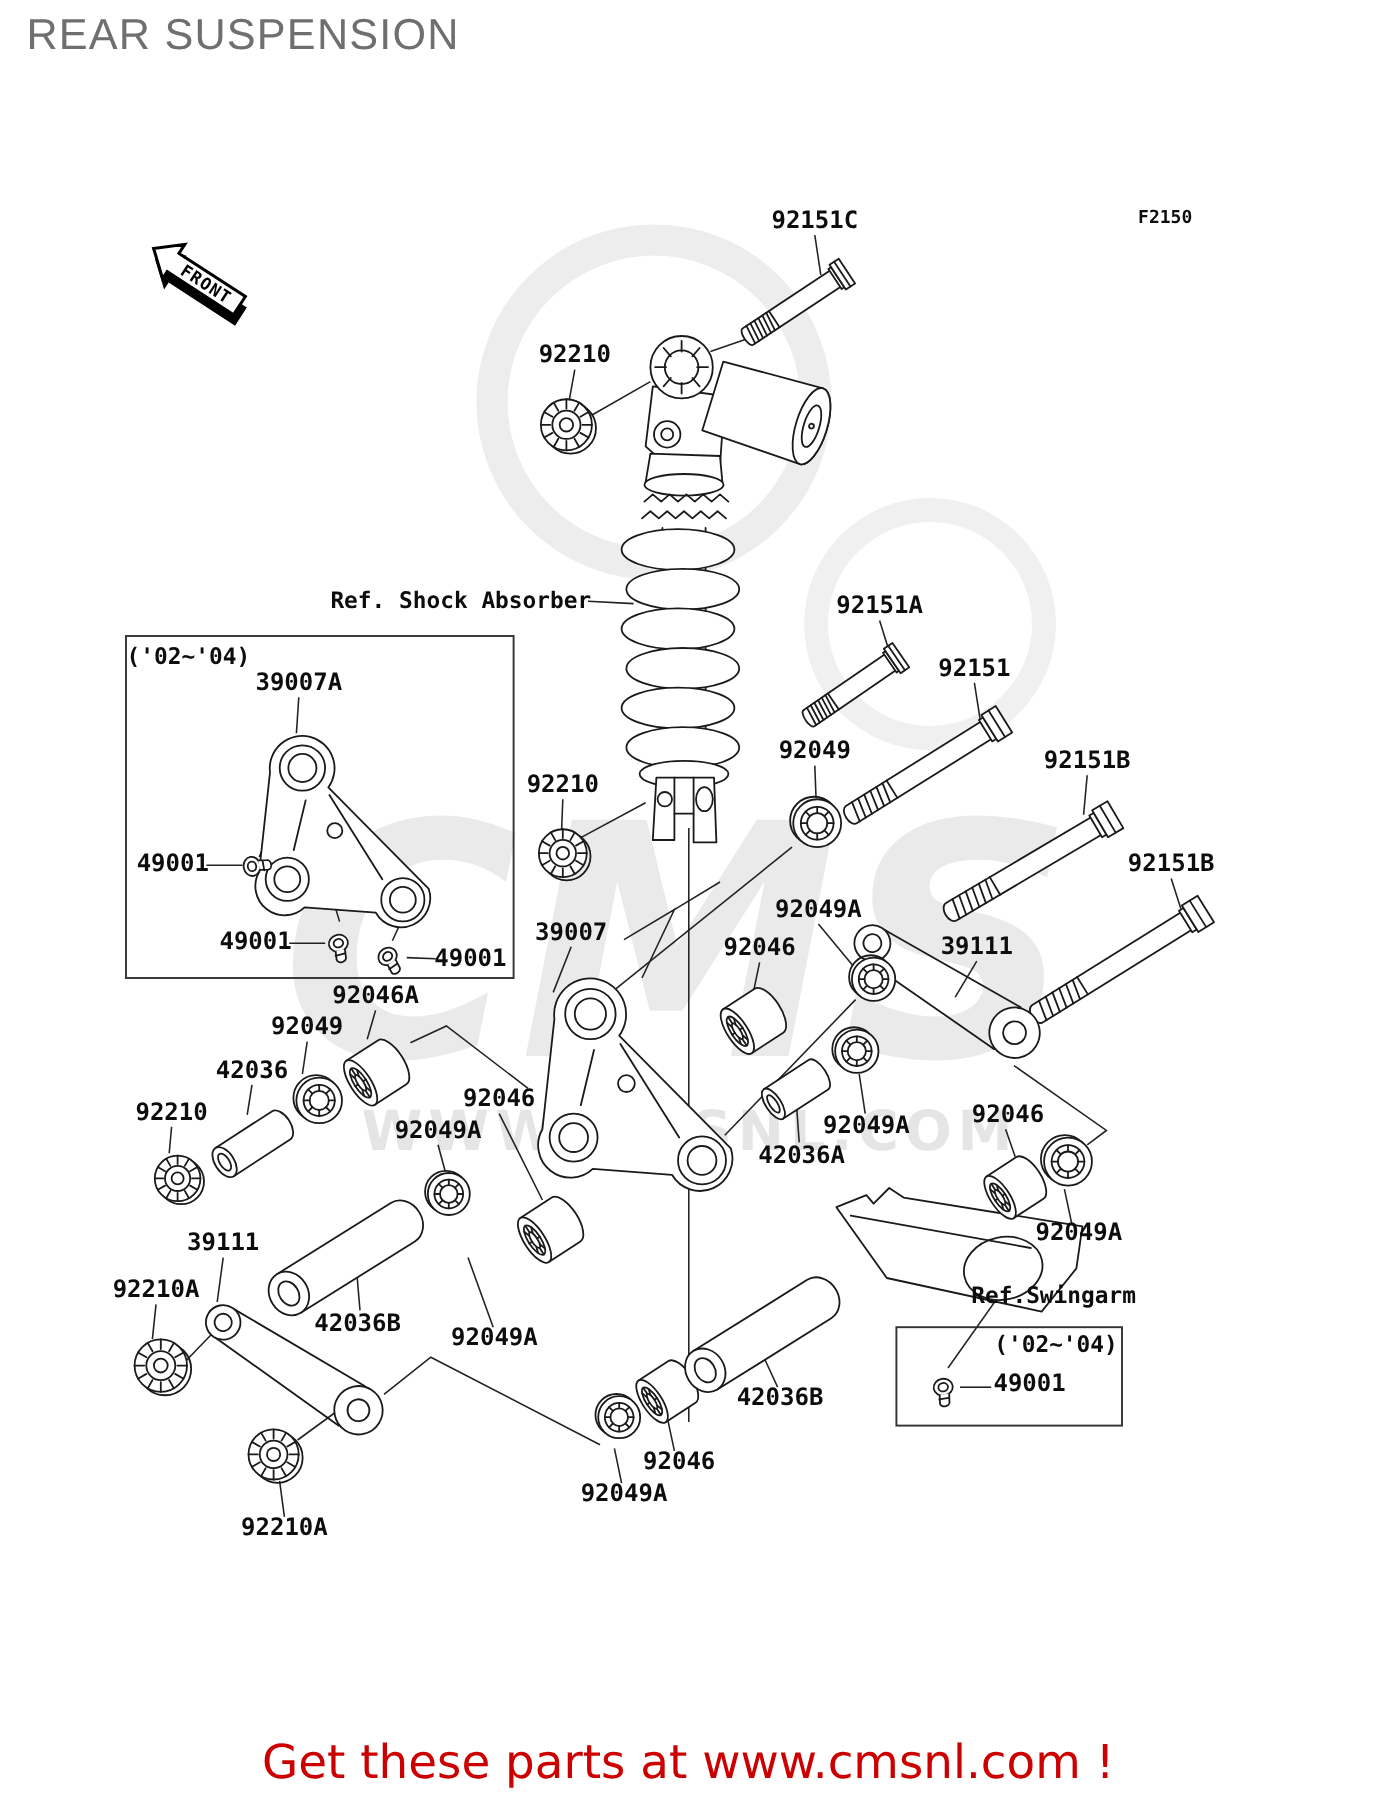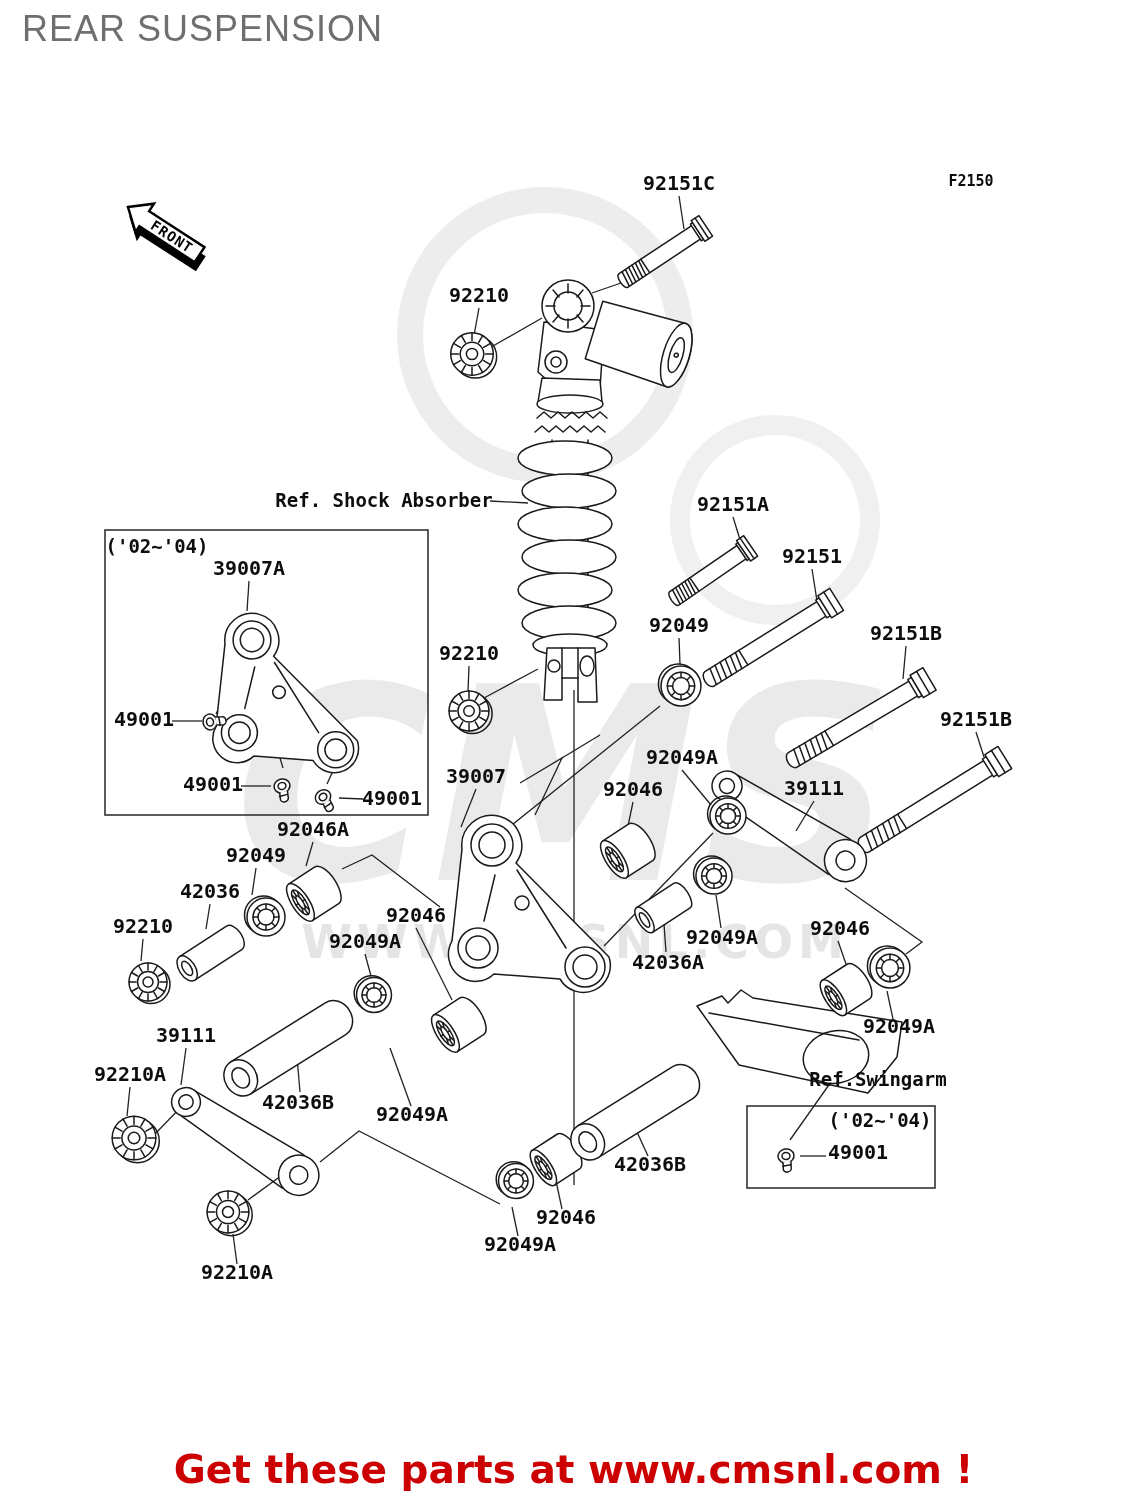--- a/index.html
+++ b/index.html
@@ -2,21 +2,21 @@
 <html><head>
 <meta charset="utf-8">
 <style>
   html,body{margin:0;padding:0;background:#fff;}
   .page{position:relative;width:1147px;height:1500px;background:#fff;overflow:hidden;
         font-family:"DejaVu Sans Mono",monospace;border-radius:26px;}
   .page-title{position:absolute;left:22px;top:8px;
         font-family:"Liberation Sans",sans-serif;font-size:36px;color:#6f6f6f;
         letter-spacing:1px;white-space:nowrap;}
   .footer-line{position:absolute;left:0;top:1447px;width:100%;text-align:center;
-        font-family:"DejaVu Sans",sans-serif;font-size:39px;color:#cc0000;white-space:nowrap;font-weight:bold;}
+        font-family:"DejaVu Sans",sans-serif;font-size:39px;color:#cc0000;white-space:nowrap;}
   svg{position:absolute;left:0;top:0;}
   .st{fill:none;stroke:#1a1a1a;stroke-width:1.5;stroke-linecap:round;stroke-linejoin:round;
       vector-effect:non-scaling-stroke;}
   .stf{fill:#ffffff;stroke:#1a1a1a;stroke-width:1.5;stroke-linejoin:round;
       vector-effect:non-scaling-stroke;}
   .ld{fill:none;stroke:#222;stroke-width:1.3;}
   .bx{fill:none;stroke:#333;stroke-width:1.6;}
   .plbl{font:bold 20px "DejaVu Sans Mono",monospace;fill:#0d0d0d;}
   .s19{font-size:19px;}
   .s15{font-size:15px;}

